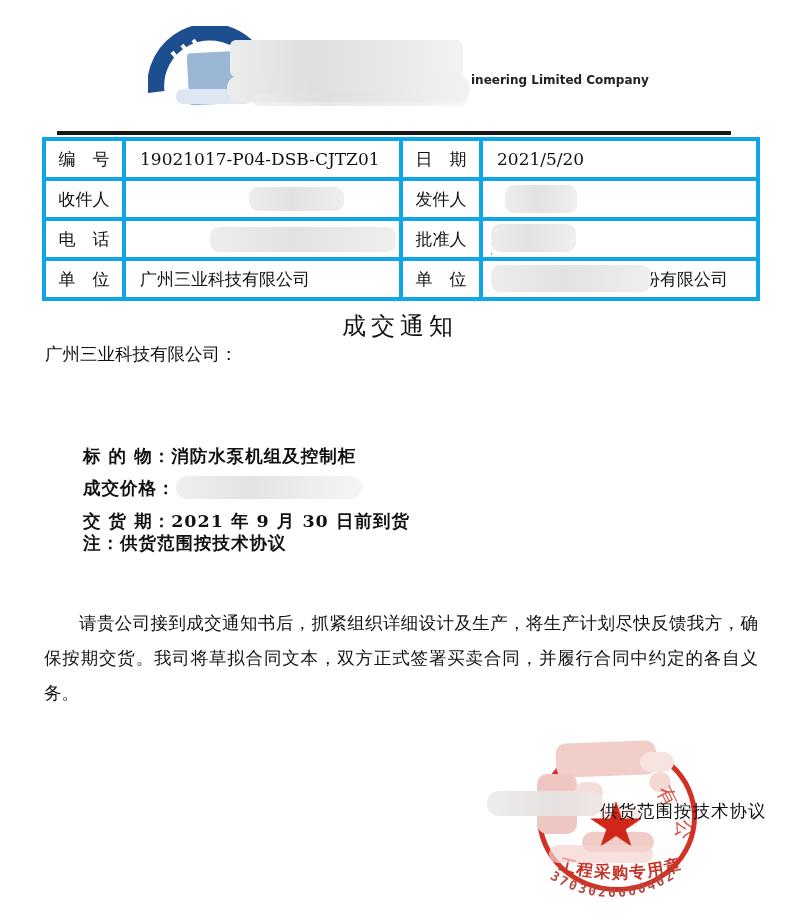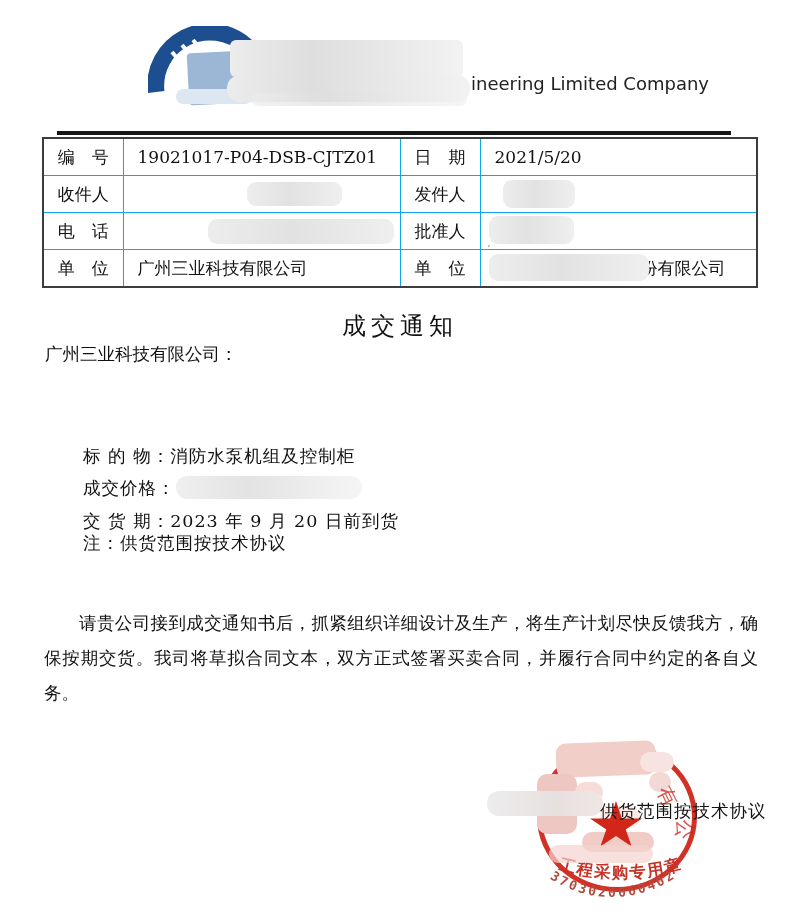--- a/index.html
+++ b/index.html
@@ -5,45 +5,45 @@
   html,body{margin:0;padding:0;background:#fff;}
   .page{position:relative;width:800px;height:920px;background:#fff;overflow:hidden;
         font-family:"DejaVu Serif","Liberation Serif",serif;color:#111;}
   .abs{position:absolute;}
 
   
   .logo{left:148px;top:26px;width:120px;height:80px;}
   .cn-name{left:441px;top:36px;font-family:"DejaVu Sans","Liberation Sans",sans-serif;
            font-weight:bold;font-size:31px;letter-spacing:2px;color:#1a1a1a;}
   .en-name{left:471px;top:73px;font-family:"DejaVu Sans","Liberation Sans",sans-serif;
-           font-weight:normal;font-size:18px;color:#222;}
+           font-weight:bold;font-size:12px;color:#222;}
   .blur{background:linear-gradient(90deg,#ececec 0%,#dedede 35%,#e9e9e9 70%,#f2f2f2 100%);
         border-radius:10px;}
   .blur-h1{left:230px;top:40px;width:233px;height:37px;border-radius:6px;}
   .blur-h2{left:227px;top:75px;width:243px;height:27px;border-radius:13px;}
   .blur-h3{left:252px;top:93px;width:215px;height:13px;border-radius:7px;opacity:.7;}
 
   
   .thick-rule{left:57px;top:131px;width:674px;height:4px;background:#161616;}
   .info-table{left:42px;top:137px;width:714px;border-collapse:collapse;table-layout:fixed;
               border:2px solid #3d3d3d;font-size:17px;}
-  .info-table td{border:1px solid #0ea5e9;height:36px;position:relative;
+  .info-table td{border:4px solid #0ea5e9;height:36px;position:relative;
                  padding:0 0 0 14px;white-space:nowrap;overflow:visible;margin-top:32px;}
   .info-table td.lbl{text-align:center;padding:0;}
   .cell-blur{position:absolute;background:linear-gradient(90deg,#ededed,#e2e2e2 45%,#efefef);
              border-radius:9px;}
   .pad-r4{padding-left:160px !important;}
 
   
   .title{left:0;top:294px;width:800px;text-align:center;font-size:24px;letter-spacing:5px;margin-top:16px;}
   .salut{left:45px;top:342px;font-size:17.5px;}
   .para{left:44px;top:371px;width:714px;font-size:17.5px;line-height:35px;
         text-indent:2em;text-align:justify;}
   .para2{top:606px;}
-  .dline{left:83px;font-size:17.5px;letter-spacing:1px;}
+  .dline{left:83px;font-size:17.5px;letter-spacing:1px;font-weight:bold;}
   .d1{top:444px;} .d2{top:476px;} .d3{top:509px;} .d4{top:531px;}
   .price-blur{display:inline-block;width:186px;height:23px;vertical-align:-5px;
               background:linear-gradient(90deg,#efefef,#e3e3e3 40%,#eee 75%,#f5f5f5);
               border-radius:12px;}
 
   
   .stamp-circle{left:537px;top:742px;width:150px;height:140px;border:5px solid #cf2014;
                 border-radius:50%;opacity:.92;}
   .star{left:589px;top:801px;width:54px;height:50px;background:#d2261a;
         clip-path:polygon(50% 0%,61% 35%,98% 35%,68% 57%,79% 91%,50% 70%,21% 91%,32% 57%,2% 35%,39% 35%);}
@@ -142,21 +142,21 @@
       </td>
     </tr>
   </tbody>
     </table>
 
   <div class="abs title">成交通知</div>
   <div class="abs salut">广州三业科技有限公司：</div>
 
   <div class="abs dline d1"><span>标 的 物：</span><span>消防水泵机组及控制柜</span></div>
   <div class="abs dline d2"><span>成交价格：</span><span class="price-blur"></span></div>
-  <div class="abs dline d3"><span>交 货 期：</span><span>2023 年 9 月 20 日前到货</span></div>
+  <div class="abs dline d3"><span>交 货 期：</span><span>2021 年 9 月 30 日前到货</span></div>
   <div class="abs dline d4"><span>注：</span><span>供货范围按技术协议</span></div>
 
   <div class="abs para para2">请贵公司接到成交通知书后，抓紧组织详细设计及生产，将生产计划尽快反馈我方，确保按期交货。我司将草拟合同文本，双方正式签署买卖合同，并履行合同中约定的各自义务。</div>
 
   <div class="abs stamp-circle"></div>
   <div class="pink p1"></div>
   <div class="pink p2"></div>
   <div class="pink p3"></div>
   <div class="pink p4"></div>
   <div class="pink p5"></div>

